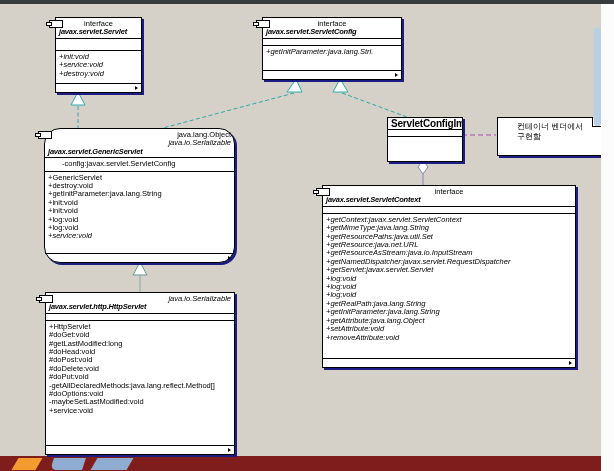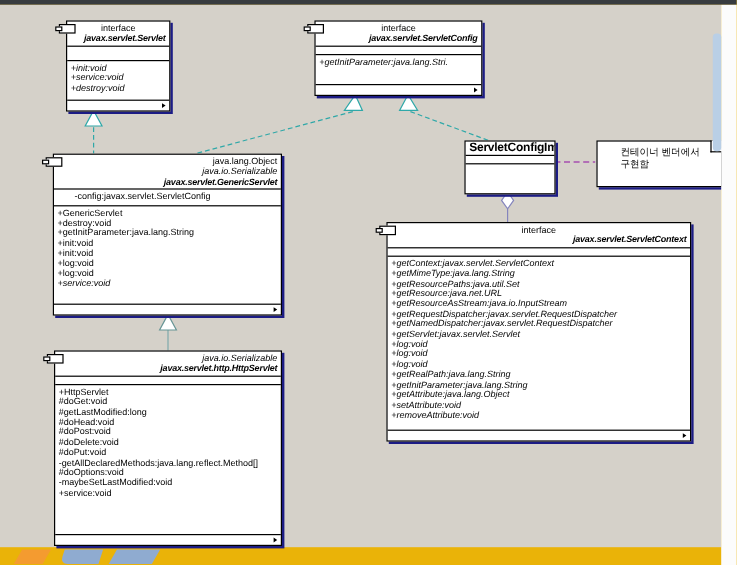--- a/index.html
+++ b/index.html
@@ -1,27 +1,27 @@
 <!DOCTYPE html>
 <html><head>
 <meta charset="utf-8">
 <style>
   html,body{margin:0;padding:0;}
-  .stage{position:relative;width:614px;height:471px;background:#eab308;overflow:hidden;
+  .stage{position:relative;width:614px;height:471px;background:#7f1d1d;overflow:hidden;
          font-family:"Liberation Sans",sans-serif;color:#000;}
   .topbar{position:absolute;left:0;top:0;width:614px;height:4px;background:#383c3f;}
   .canvas{position:absolute;left:0;top:4px;width:601px;height:452px;background:#d5d1c9;}
   svg.wires{position:absolute;left:0;top:0;width:614px;height:471px;}
 
   .ubox{position:absolute;background:#fff;border:1px solid #000;
         box-shadow:2px 2px 0 #1c1c85;display:flex;flex-direction:column;
         font-size:7.5px;line-height:8.4px;}
   .hdr{border-bottom:1px solid #000;padding:2px 3px 1px;overflow:hidden;flex:none;}
   .stereo{text-align:center;}
-  .cname{text-align:right;font-weight:bold;font-style:italic;letter-spacing:-0.2px;white-space:nowrap;}
+  .cname{text-align:left;font-weight:bold;font-style:italic;letter-spacing:-0.2px;white-space:nowrap;}
   .cname.plain{font-style:normal;font-size:10px;}
   .hline{text-align:right;white-space:nowrap;}
   .attrs{border-bottom:1px solid #000;min-height:7px;padding:2px 17px;overflow:hidden;flex:none;}
   .attrs.slim{min-height:4px;padding:1px 3px;}
   .methods{flex:1;padding:2px 3px;overflow:hidden;}
   .member{white-space:nowrap;}
   .it{font-style:italic;}
   .foot{border-top:1px solid #000;height:8px;position:relative;flex:none;}
   .marker{position:absolute;right:3px;bottom:2px;width:0;height:0;
           border-top:2px solid transparent;border-bottom:2px solid transparent;
@@ -109,21 +109,21 @@
     </div>
     <div class="attrs slim"></div>
     <div class="methods">
         <div class="member it">+getInitParameter:java.lang.Stri.</div>
       </div>
     <div class="foot">
         <span class="marker"></span>
       </div>
   </div>
 
-  <div class="ubox" style="left:44px;top:128px;width:189px;height:133px;">
+  <div class="ubox" style="left:44px;top:128px;width:189px;height:133px;border-radius:16px;">
     <span class="cicon"></span>
     <div class="hdr">
       <div>
           <div class="member hline">java.lang.Object</div>
           <div class="member hline it">java.io.Serializable</div>
         </div>
       <div class="cname">javax.servlet.GenericServlet</div>
     </div>
     <div class="attrs">
         <div class="member">-config:javax.servlet.ServletConfig</div>
@@ -192,21 +192,20 @@
       <div class="stereo">interface</div>
       <div class="cname">javax.servlet.ServletContext</div>
     </div>
     <div class="attrs slim"></div>
     <div class="methods">
         <div class="member it">+getContext:javax.servlet.ServletContext</div>
         <div class="member it">+getMimeType:java.lang.String</div>
         <div class="member it">+getResourcePaths:java.util.Set</div>
         <div class="member it">+getResource:java.net.URL</div>
         <div class="member it">+getResourceAsStream:java.io.InputStream</div>
-        <div class="member it">+getRequestDispatcher:javax.servlet.RequestDispatcher</div>
         <div class="member it">+getNamedDispatcher:javax.servlet.RequestDispatcher</div>
         <div class="member it">+getServlet:javax.servlet.Servlet</div>
         <div class="member it">+log:void</div>
         <div class="member it">+log:void</div>
         <div class="member it">+log:void</div>
         <div class="member it">+getRealPath:java.lang.String</div>
         <div class="member it">+getInitParameter:java.lang.String</div>
         <div class="member it">+getAttribute:java.lang.Object</div>
         <div class="member it">+setAttribute:void</div>
         <div class="member it">+removeAttribute:void</div>

